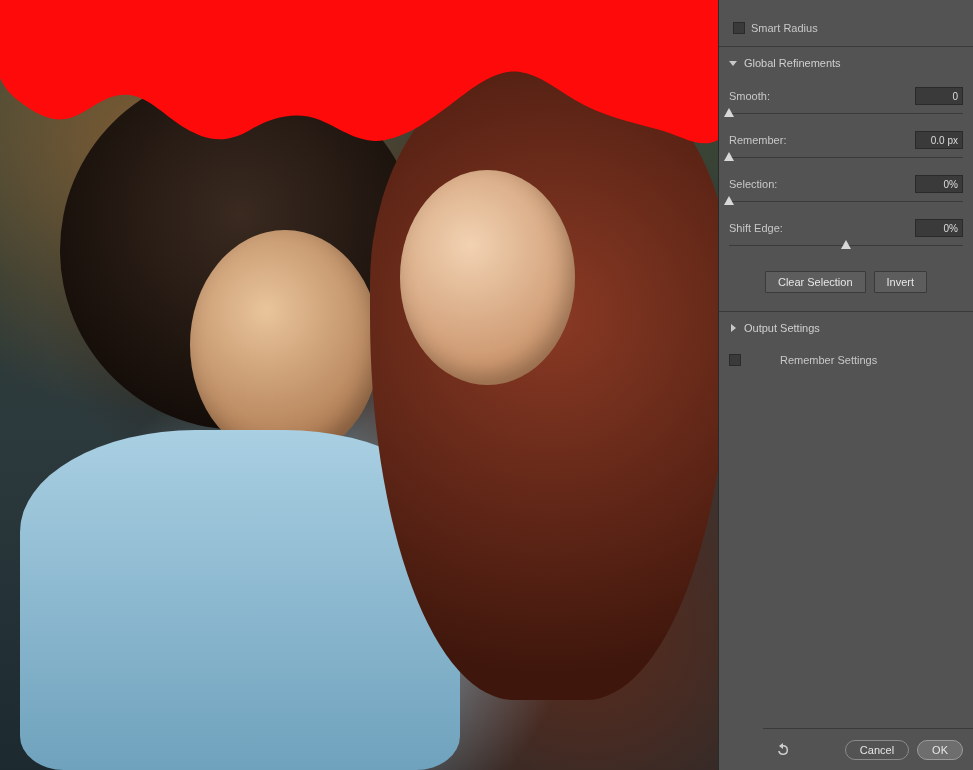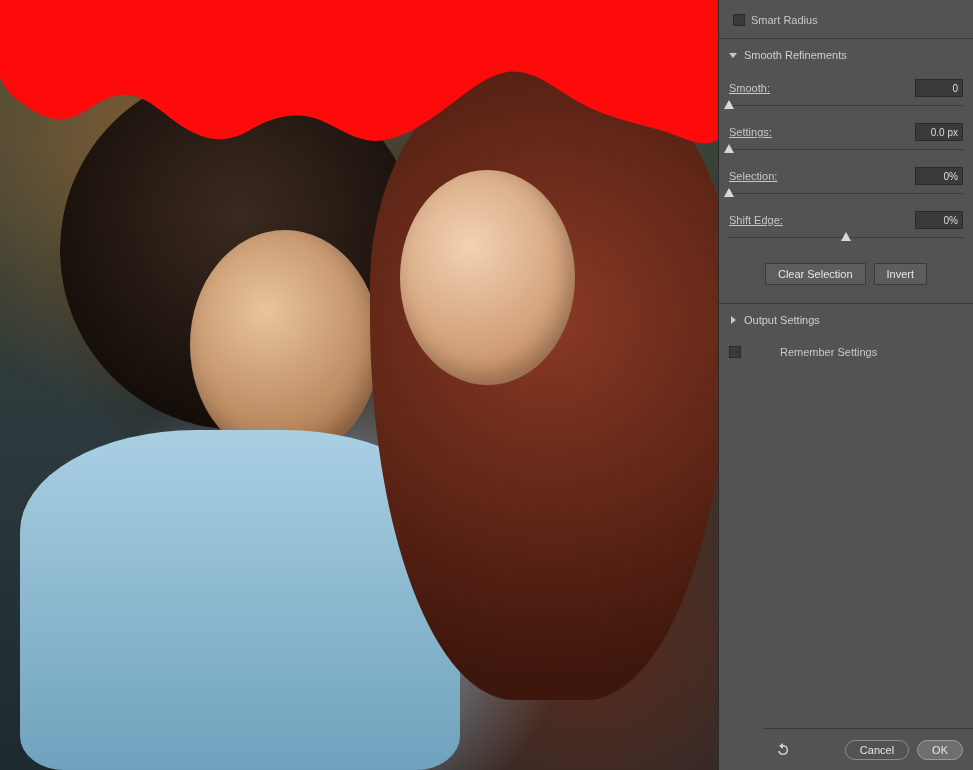--- a/index.html
+++ b/index.html
@@ -25,37 +25,37 @@
   }
 
   
   .panel {
     flex: 0 0 255px; height: 100%;
     background: #535353; color: #c8c8c8; font-size: 11px;
     border-left: 1px solid #2a2a2a;
     display: flex; flex-direction: column;
     position: relative;
   }
-  .panel-scroll { flex: 1 1 auto; overflow: hidden; padding-top: 10px; }
+  .panel-scroll { flex: 1 1 auto; overflow: hidden; padding-top: 18px; }
   .section { padding: 6px 10px 10px 10px; }
   .section-header {
     display: flex; align-items: center; gap: 6px; cursor: pointer;
     padding: 6px 10px; color: #d0d0d0;
   }
   .chev { width: 9px; height: 9px; display: inline-block; position: relative; }
   .chev::before {
     content: ""; position: absolute; left: 2px; top: 0;
     border-left: 5px solid #c8c8c8; border-top: 4px solid transparent; border-bottom: 4px solid transparent;
   }
   .chev.open::before {
     border-left: 4px solid transparent; border-right: 4px solid transparent;
     border-top: 5px solid #c8c8c8; border-bottom: none; left: 0; top: 2px;
   }
   .row { display: flex; align-items: center; margin: 6px 0 2px 0; }
-  .row-label { flex: 1 1 auto; text-decoration: underline; }
+  .row-label { flex: 1 1 auto; }
   .value-box {
     width: 48px; height: 18px; background: #3a3a3a; color: #ddd;
     border: 1px solid #2a2a2a; font-size: 10px; text-align: right;
     padding: 1px 4px;
   }
   .slider-track {
     position: relative; height: 14px; margin: 2px 0 10px 0;
   }
   .slider-line {
     position: absolute; left: 0; right: 0; top: 6px; height: 1px; background: #3a3a3a;
@@ -172,35 +172,35 @@
 
       <div class="checkbox-row">
         <span class="cb"></span>
         <span>Smart Radius</span>
       </div>
 
       <div class="divider"></div>
 
       <div class="section-header">
         <span class="chev open"></span>
-        <span>Smooth Refinements</span>
+        <span>Global Refinements</span>
       </div>
       <div class="section">
 
         <div class="row">
           <span class="row-label">Smooth:</span>
           <input class="value-box" value="0" style="">
         </div>
         <div class="slider-track">
           <div class="slider-line"></div>
           <div class="slider-thumb" style="left:0%;"></div>
         </div>
 
         <div class="row">
-          <span class="row-label">Settings:</span>
+          <span class="row-label">Remember:</span>
           <input class="value-box" value="0.0 px" style="">
         </div>
         <div class="slider-track">
           <div class="slider-line"></div>
           <div class="slider-thumb" style="left:0%;"></div>
         </div>
 
         <div class="row">
           <span class="row-label">Selection:</span>
           <input class="value-box" value="0%" style="">

